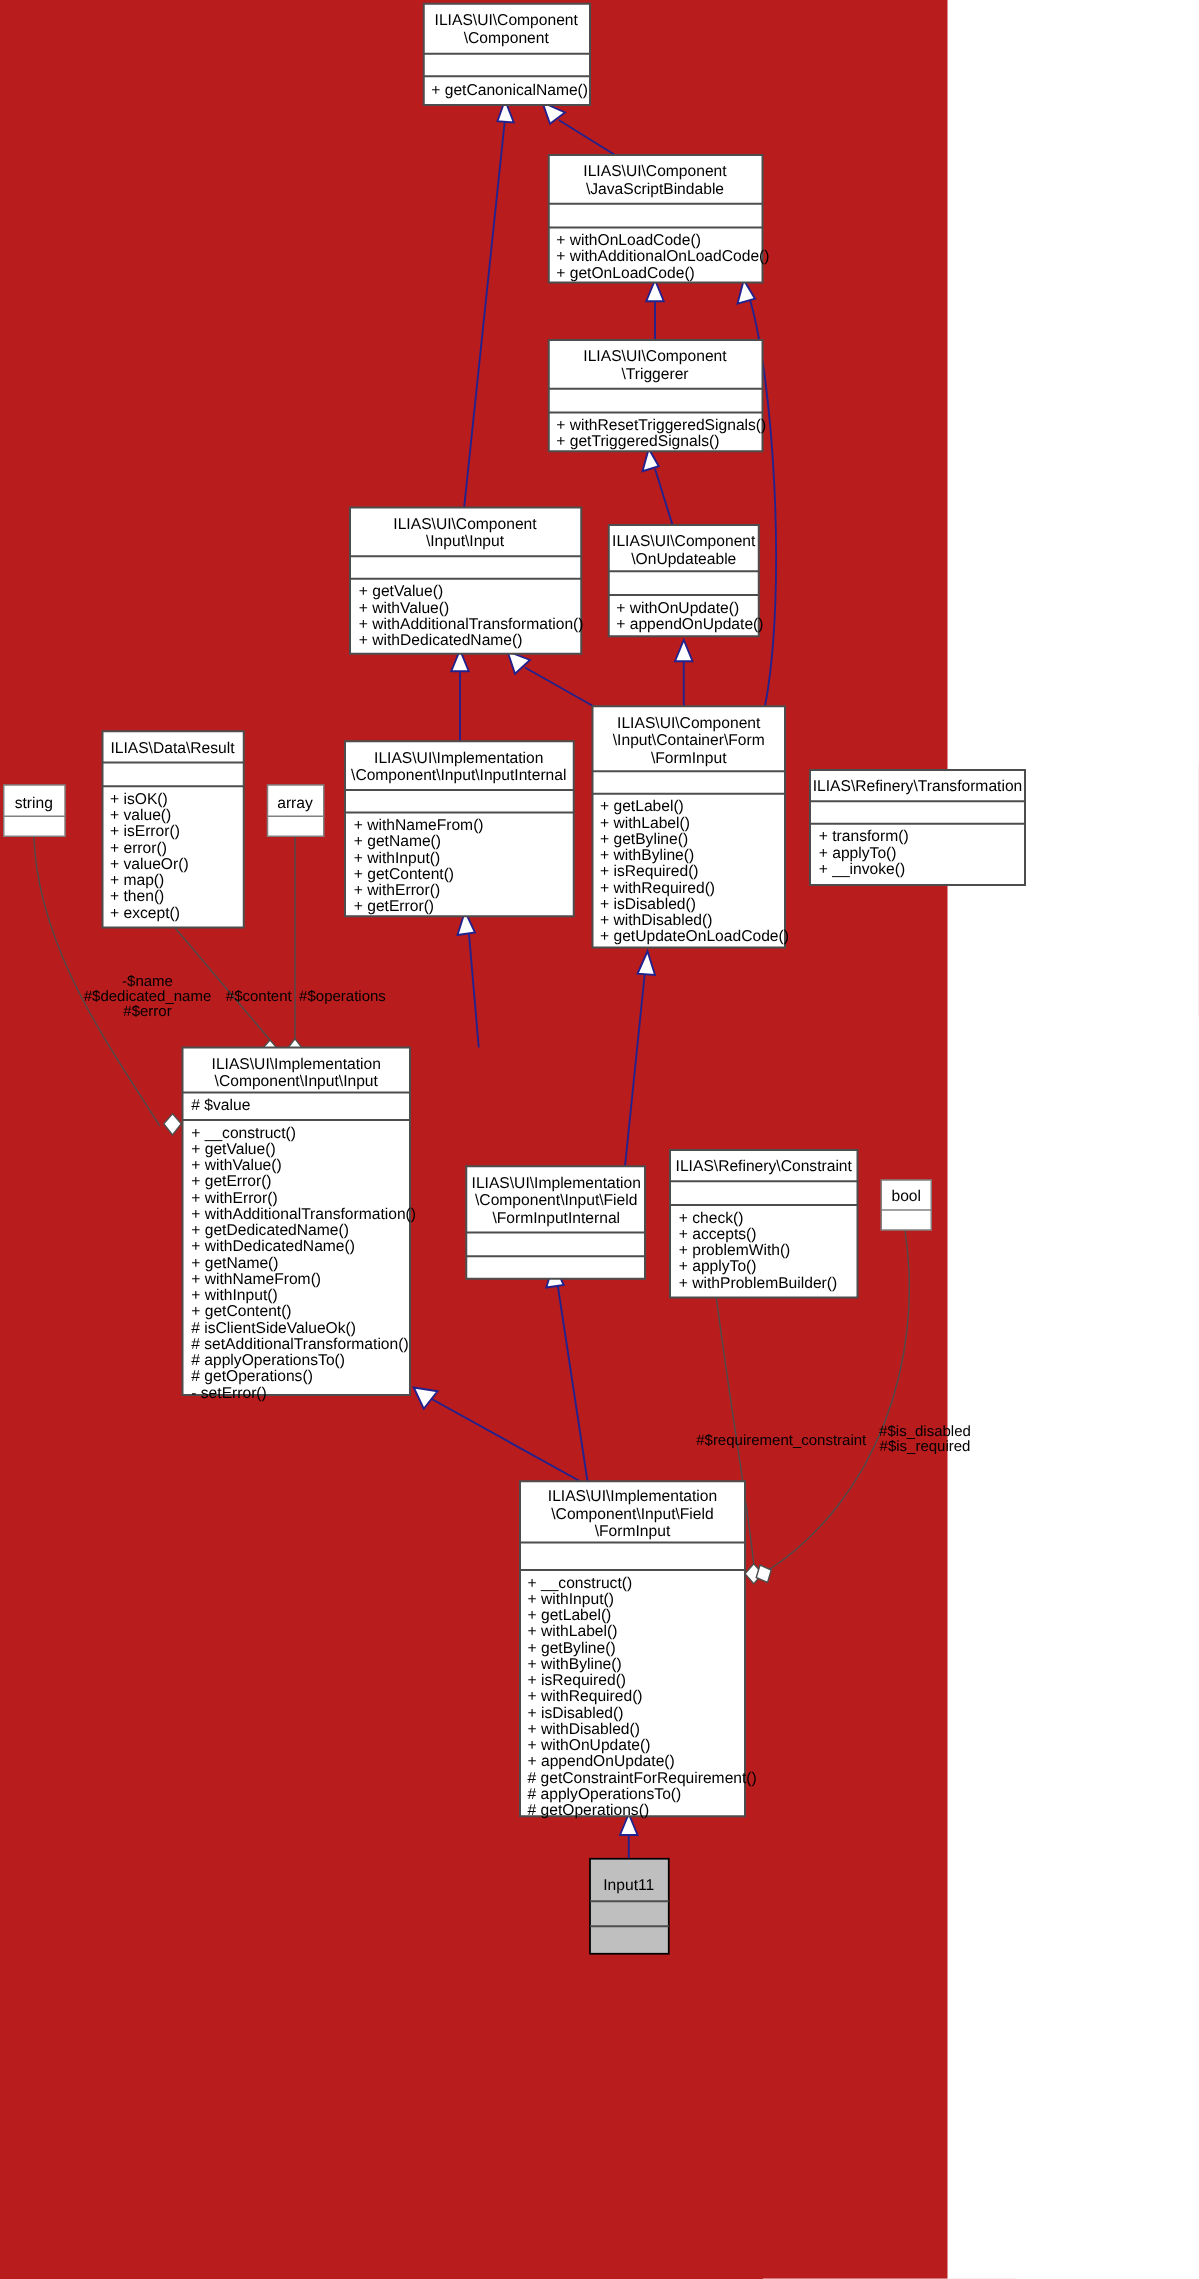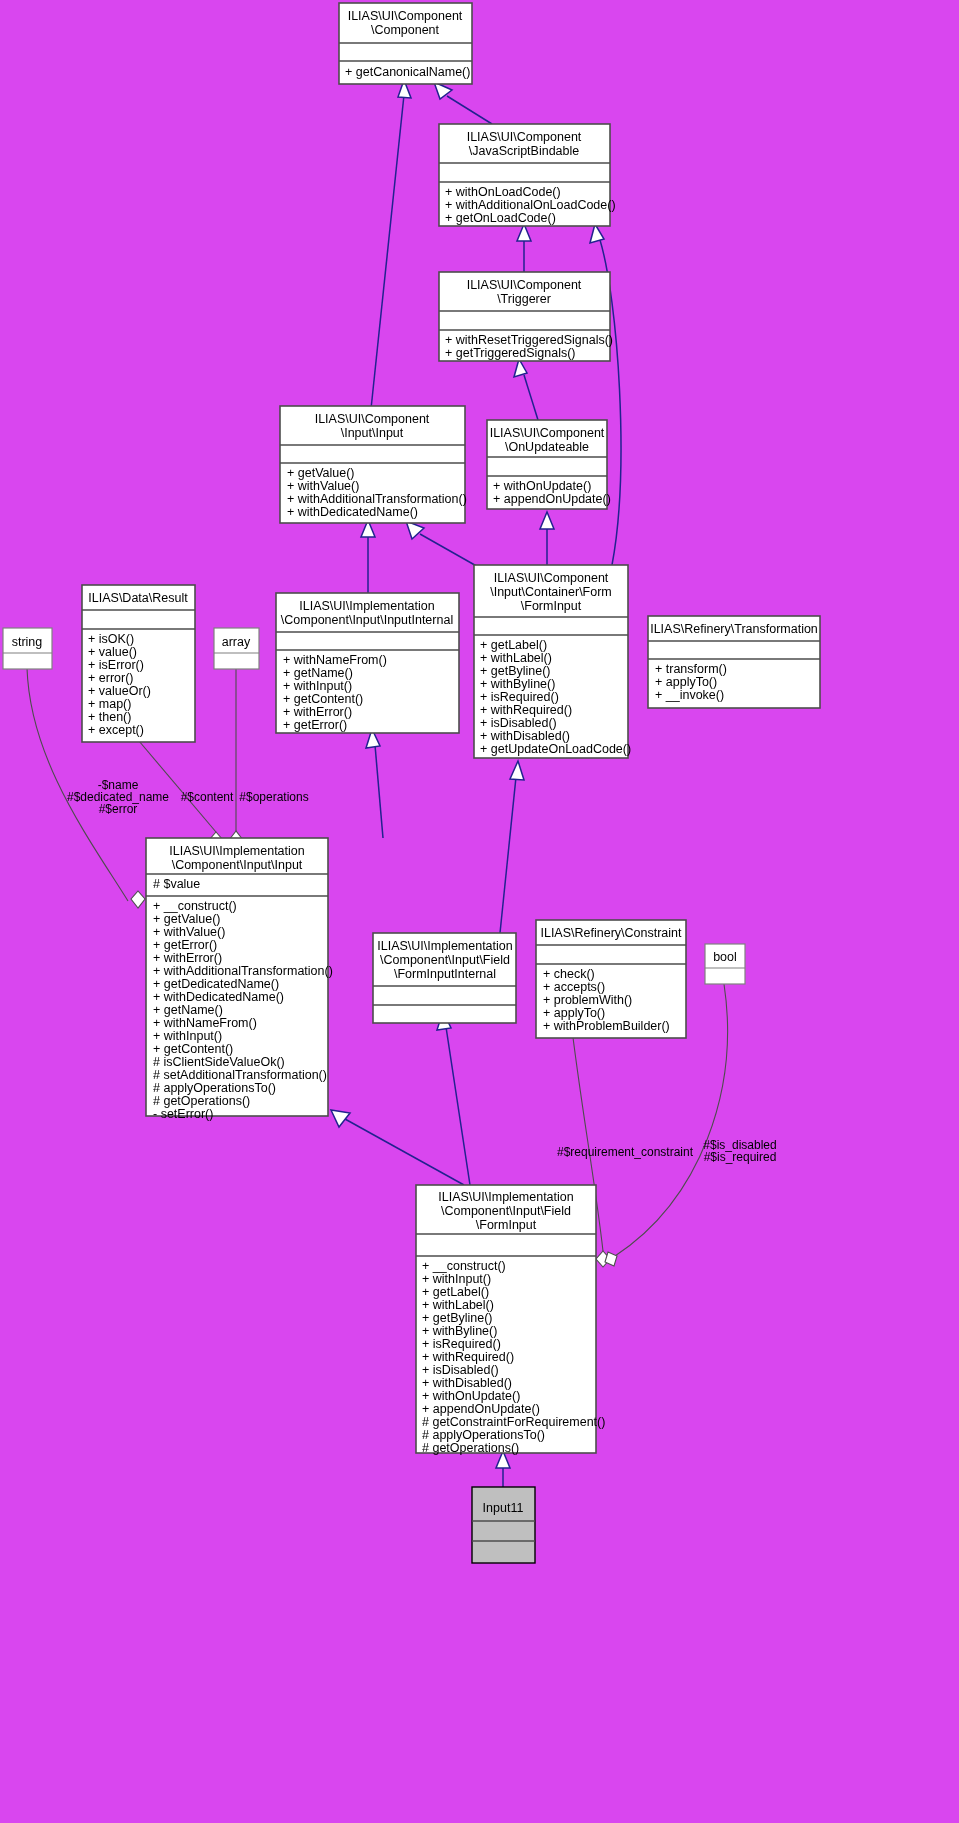--- a/index.html
+++ b/index.html
@@ -1,17 +1,17 @@
 <!DOCTYPE html>
 <html><head>
 <meta charset="utf-8">
 <style>
   html,body{margin:0;padding:0;background:#ffffff;}
   body{font-family:"Liberation Sans", sans-serif;}
-  #diagram{position:relative;width:959px;height:1823px;background:#d946ef;text-decoration:underline;}
+  #diagram{position:relative;width:758px;height:1823px;background:#b91c1c;text-decoration:underline;}
   svg{position:absolute;top:0;left:0;width:959px;height:1823px;}
   .cls-box{fill:#ffffff;stroke:#4d4d4d;stroke-width:1.6;}
   .cls-box-plain{fill:#ffffff;stroke:#808080;stroke-width:1.2;}
   .cls-box-target{fill:#bfbfbf;stroke:#000000;stroke-width:1.4;}
   .sep{stroke:#4d4d4d;stroke-width:1.6;}
   .sep-plain{stroke:#808080;stroke-width:1.2;}
   .inherit{fill:none;stroke:#22228f;stroke-width:1.5;}
   .assoc{fill:none;stroke:#4d4d4d;stroke-width:1.1;}
   .arrowhead{fill:#ffffff;stroke:#22228f;stroke-width:1.5;}
   .diamond{fill:#ffffff;stroke:#4d4d4d;stroke-width:1.1;}

